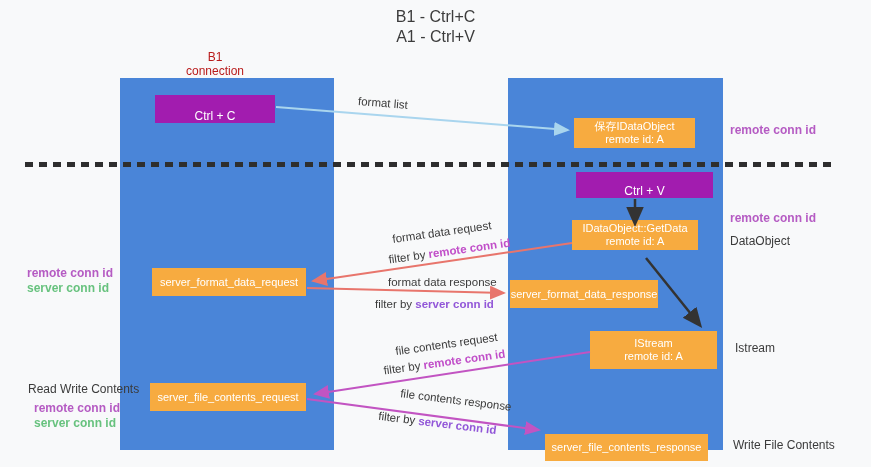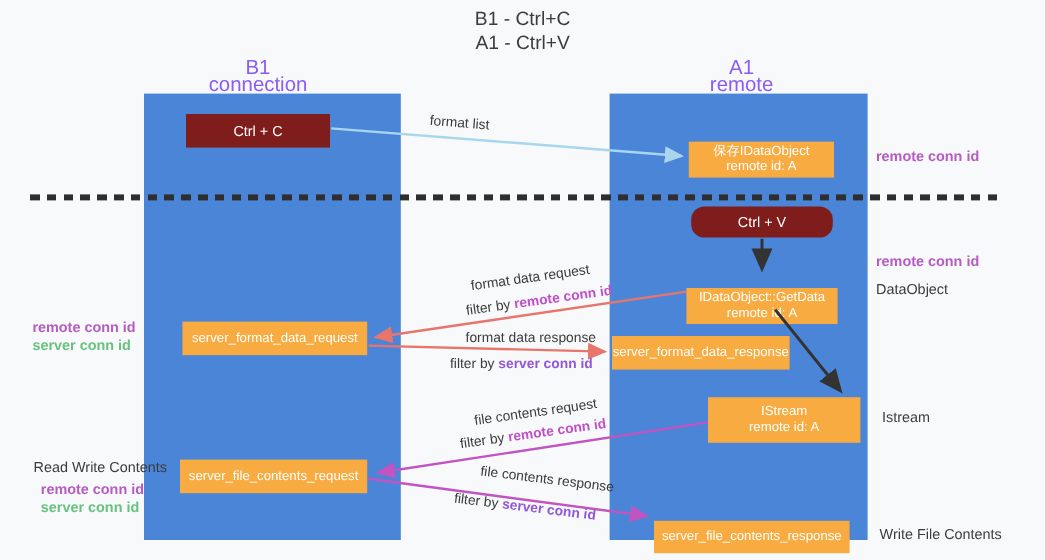--- a/index.html
+++ b/index.html
@@ -2,40 +2,40 @@
 <html><head>
 <meta charset="utf-8">
 <style>
   * { margin:0; padding:0; box-sizing:border-box; }
   html,body { width:871px; height:467px; }
   body { font-family:"Liberation Sans", sans-serif; background:#f8f9fa; position:relative; overflow:hidden; }
   #canvas { position:relative; width:871px; height:467px; background:#f8f9fa; }
 
   .title { position:absolute; top:7px; left:0; width:871px; text-align:center; color:#3c3c3c; font-size:16px; line-height:20px; z-index:6; }
 
-  .col-header { position:absolute; text-align:center; color:#8b5cf6; font-size:17px; line-height:14px; z-index:6; }
+  .col-header { position:absolute; text-align:center; color:#b91c1c; font-size:12px; line-height:14px; z-index:6; }
   #hdr-left  { left:150px; top:50px; width:130px; }
   #hdr-right { left:553px; top:50px; width:130px; }
 
   .column { position:absolute; top:78px; height:372px; background:#4a85d8; z-index:1; }
   #col-left  { left:120px; width:214px; }
   #col-right { left:508px; width:215px; }
 
   .dashline { position:absolute; left:25px; top:162px; width:807px; height:5px; z-index:3;
     background:repeating-linear-gradient(to right, #2e2e2e 0 8px, transparent 8px 14px); }
 
   .box { position:absolute; display:flex; flex-direction:column; justify-content:center; align-items:center;
          color:#fff; text-align:center; z-index:3; line-height:13px; }
-  .green  { background:#7f1d1d; font-size:12px; }
+  .green  { background:#a21caf; font-size:12px;justify-content:flex-end; }
   .orange { background:#f7ab40; font-size:11px; }
 
   #box-ctrl-c  { left:155px; top:95px;  width:120px; height:28px; }
   #box-save    { left:574px; top:118px; width:121px; height:30px; }
-  #box-ctrl-v  { left:576px; top:172px; width:118px; height:26px;border-radius:11px; }
-  #box-getdata { left:572px; top:240px; width:126px; height:30px; }
+  #box-ctrl-v  { left:576px; top:172px; width:137px; height:26px; }
+  #box-getdata { left:572px; top:220px; width:126px; height:30px; }
   #box-sfdreq  { left:152px; top:268px; width:154px; height:28px; }
   #box-sfdres  { left:510px; top:280px; width:148px; height:28px; }
   #box-istream { left:590px; top:331px; width:127px; height:38px; }
   #box-sfcreq  { left:150px; top:383px; width:156px; height:28px; }
   #box-sfcres  { left:545px; top:434px; width:163px; height:27px; }
 
   .side-label { position:absolute; font-size:12px; line-height:14px; color:#3b3b3b; z-index:6; white-space:nowrap; }
   .purple { color:#b55bc3; font-weight:bold; }
   .greent { color:#67c27e; font-weight:bold; }
 
@@ -72,24 +72,20 @@
 <div id="canvas">
 
   <div class="title">
     <div>B1 - Ctrl+C</div>
     <div>A1 - Ctrl+V</div>
   </div>
 
   <div id="hdr-left" class="col-header">
     <div>B1</div>
     <div>connection</div>
-  </div>
-  <div id="hdr-right" class="col-header">
-    <div>A1</div>
-    <div>remote</div>
   </div>
 
   <div id="col-left" class="column"></div>
   <div id="col-right" class="column"></div>
 
   <div class="dashline"></div>
 
   <div id="box-ctrl-c" class="box green">
     <div>Ctrl + C</div>
   </div>

